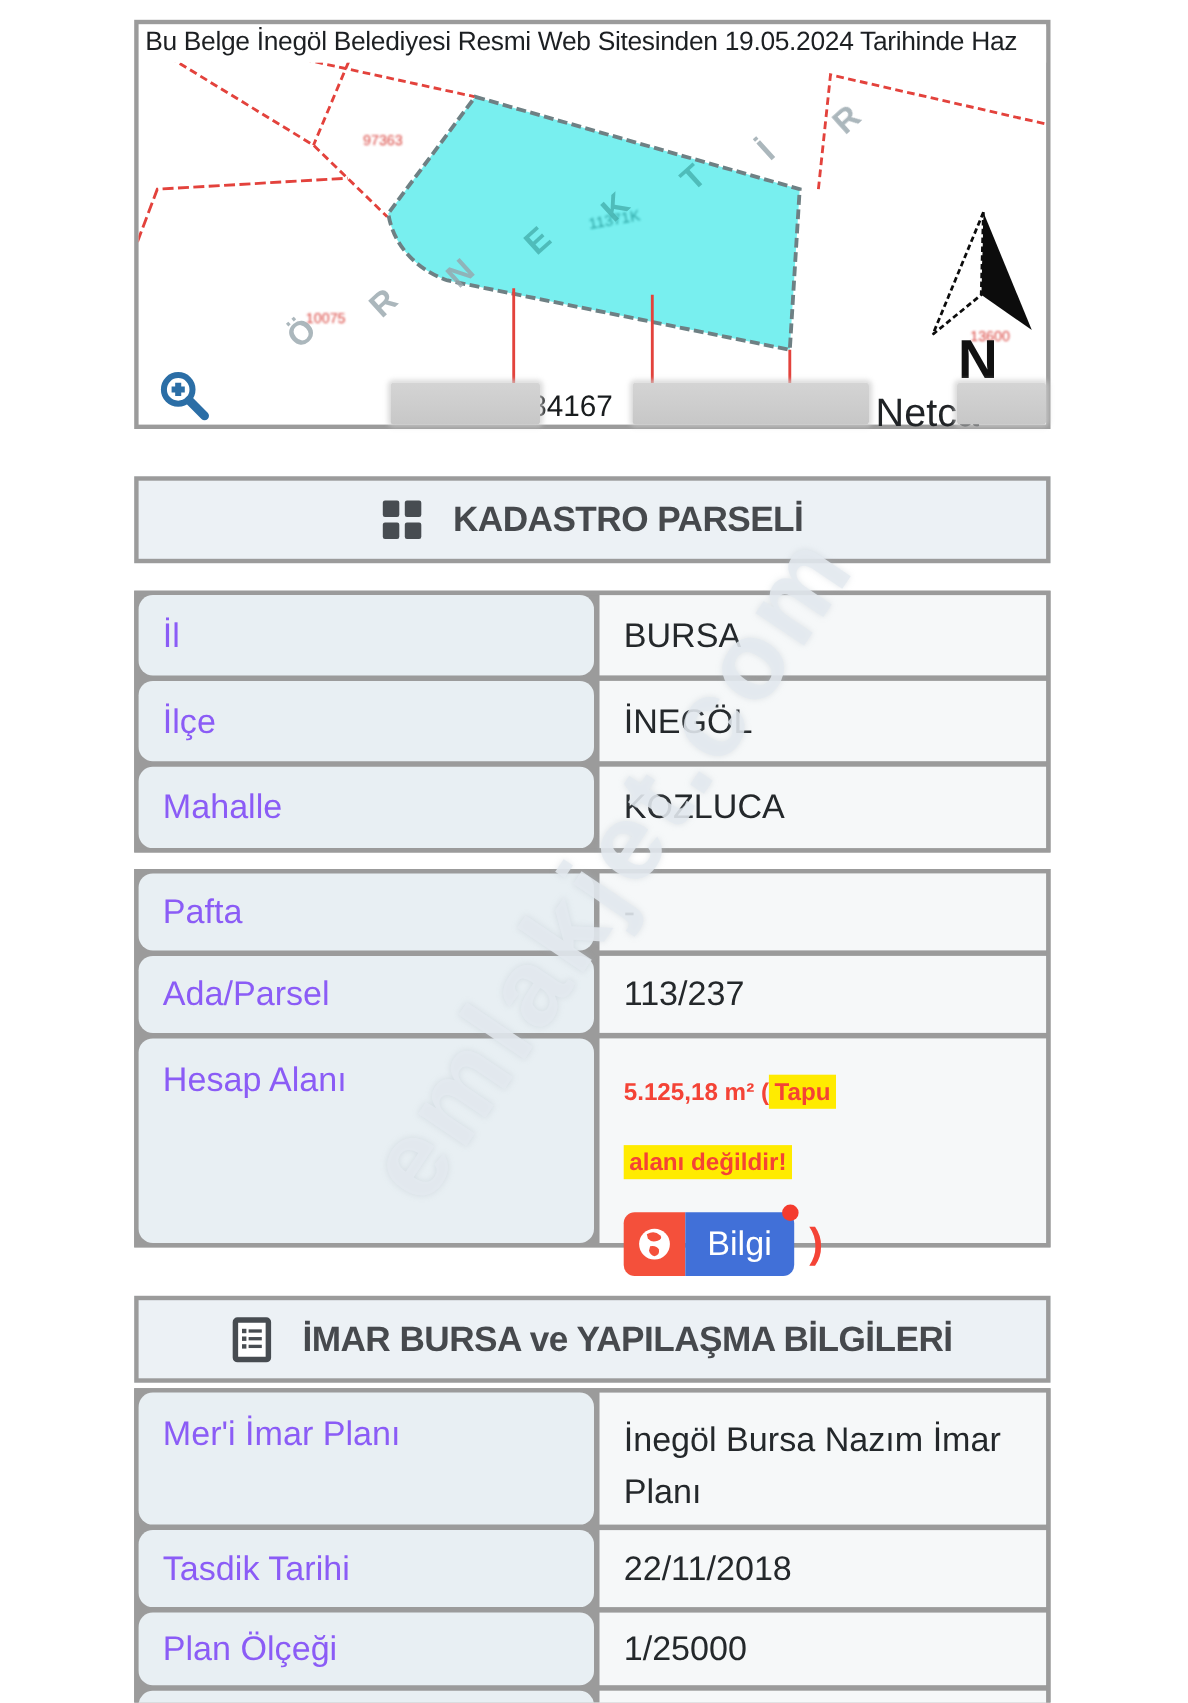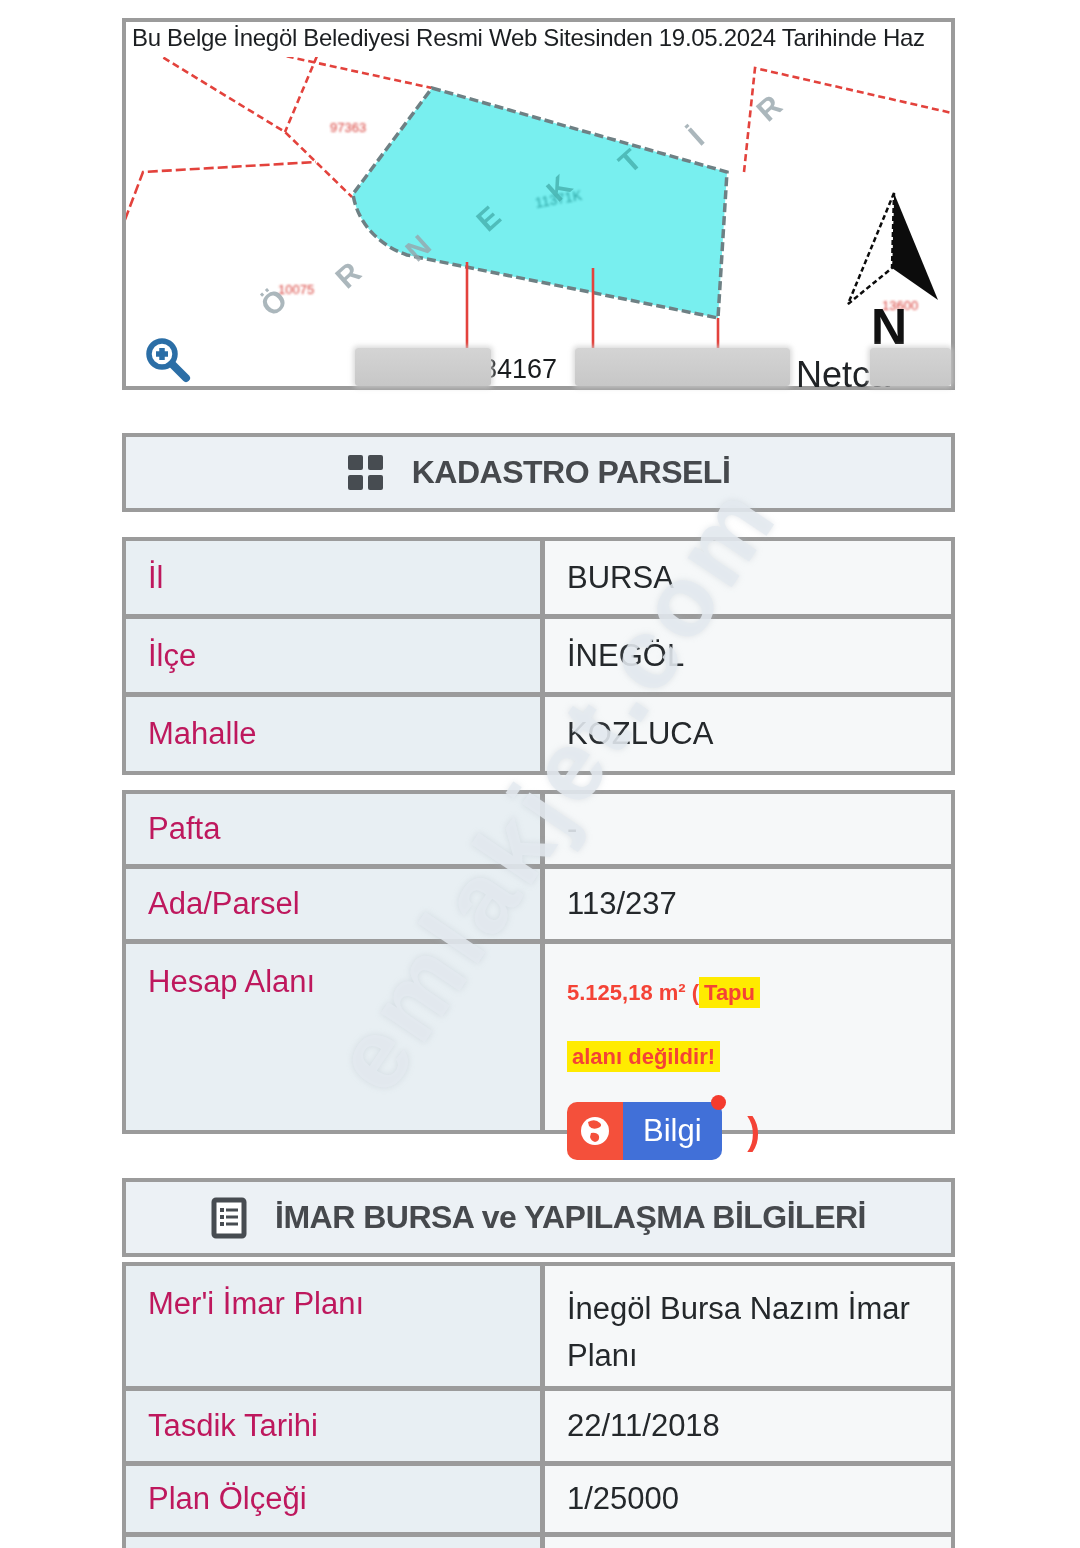--- a/index.html
+++ b/index.html
@@ -27,30 +27,30 @@
                 border:4px solid #9b9b9b; display:flex; align-items:center; justify-content:center;
                 gap:28px; font-weight:bold; font-size:32px; color:#46494d; letter-spacing:-0.5px; }
   .h-kadastro { top:433px; }
   .h-imar { top:1178px; }
   .hdr-icon { flex:0 0 auto; display:flex; }
 
   
   .tbl { position:absolute; left:122px; width:825px; background:#9b9b9b; border:4px solid #9b9b9b;
          display:grid; grid-template-columns:414px 1fr; gap:5px; }
   .cell { display:flex; align-items:center; padding-left:22px; font-size:31px; }
-  .cell-l { background:#e8eff3; color:#be185d; }
+  .cell-l { background:#e8eff3; color:#8b5cf6;border-radius:13px; }
   .cell-v { background:#f6f8f9; color:#24282b; }
   .top-align { align-items:flex-start; padding-top:20px; }
 
   
   .hesap-val { padding:2px 0 0 0; }
   .hl-line { margin-bottom:13px; line-height:48px; }
   .red { color:#f44336; font-weight:bold; font-size:22px; }
   .hl { background:#ffeb00; padding:3px 5px; }
-  .badge-line { display:flex; align-items:center; margin-top:21px;justify-content:space-between; }
+  .badge-line { display:flex; align-items:center; margin-top:21px; }
   .bilgi-badge { position:relative; display:inline-flex; align-items:stretch; border-radius:10px;
                  cursor:pointer; height:58px; }
   .badge-left { background:#f4503b; border-radius:10px 0 0 10px; width:56px; display:flex;
                 align-items:center; justify-content:center; }
   .badge-right { background:#4170d8; border-radius:0 10px 10px 0; color:#ffffff; font-size:31px;
                  display:flex; align-items:center; padding:0 20px; }
   .badge-dot { position:absolute; top:-7px; right:-4px; width:15px; height:15px; border-radius:50%;
                background:#f43b2e; }
   .suffix { margin-left:14px; font-size:38px; }
 

